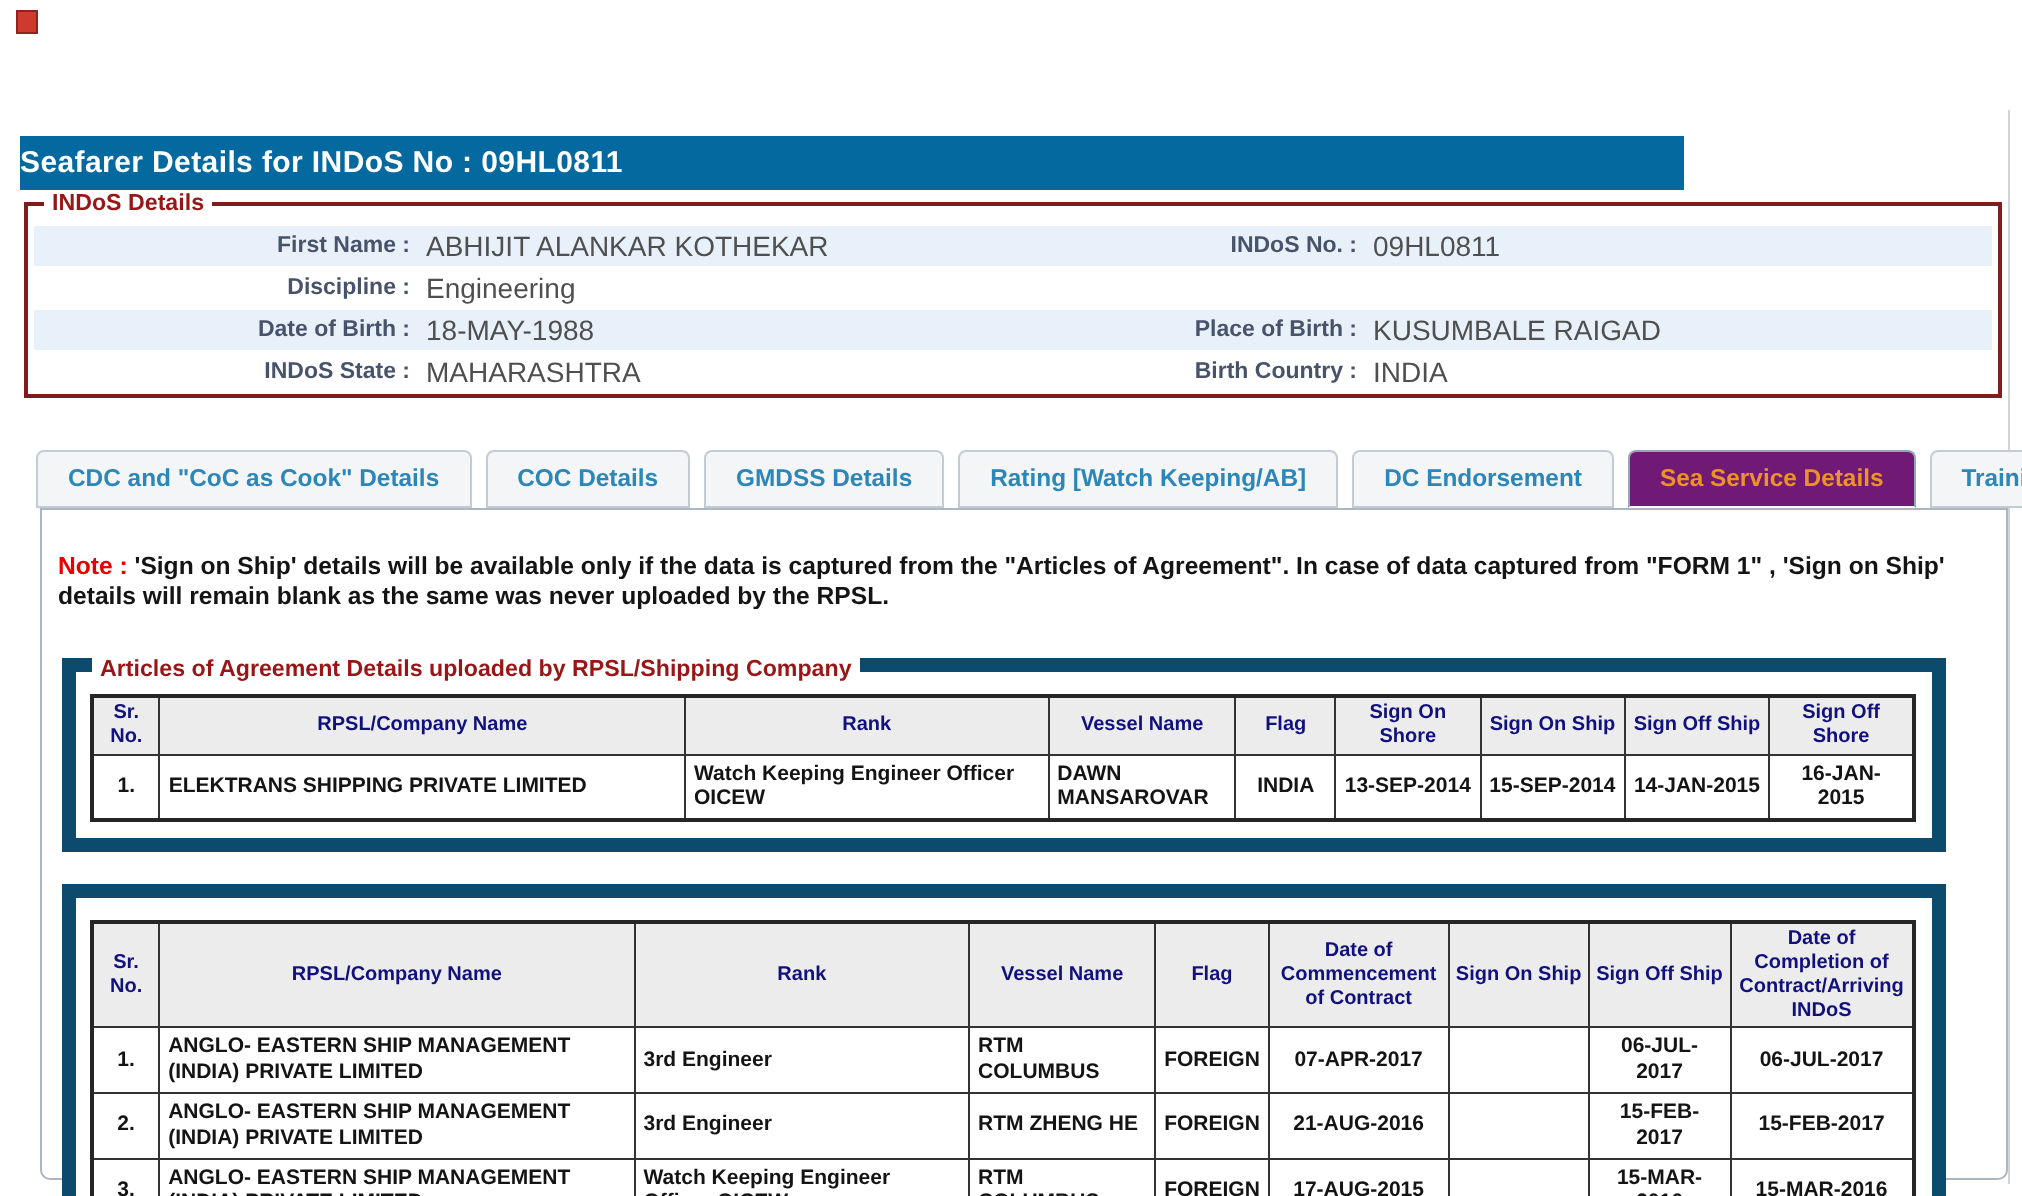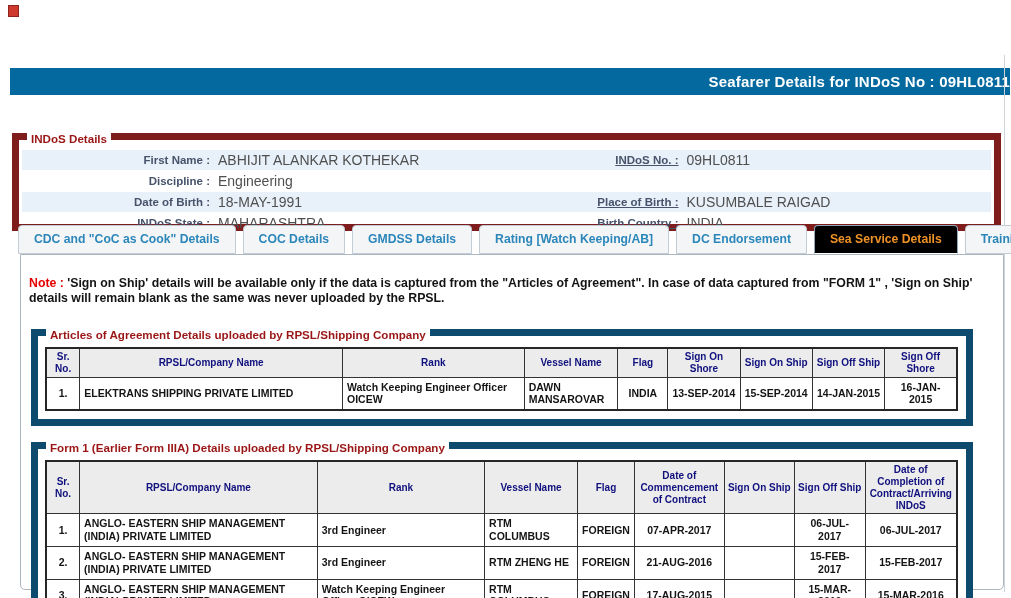--- a/index.html
+++ b/index.html
@@ -6,46 +6,46 @@
   html,body { background:#fff; }
   body {
     width:1011px; height:598px; position:relative; overflow:hidden;
     font-family:"Liberation Sans", sans-serif; color:#222;
   }
   .corner-icon {
     position:absolute; left:8px; top:5px; width:11px; height:12px;
     background:#cf3a2e; border:1px solid #8e2420;
   }
   .title-bar {
-    position:absolute; left:10px; top:68px; width:1000px; height:27px;
+    position:absolute; left:10px; top:68px; width:832px; height:27px;
     background:#04699e; color:#ffffff; font-weight:bold; font-size:15px;
-    text-align:right; line-height:27px; letter-spacing:.2px;
-  }
-  
-  .fs { border:7px solid #7f1d1d; position:relative; background:#fff;margin-top:32px; }
+    text-align:left; line-height:27px; letter-spacing:.2px;
+  }
+  
+  .fs { border:2px solid #7f1d1d; position:relative; background:#fff; }
   .fs > .legend {
     position:absolute; top:-8px; left:8px; background:#fff; padding:0 4px;
     color:#9a1515; font-weight:bold; font-size:11.6px; white-space:nowrap;
   }
   .indos-fs { position:absolute; left:12px; top:101px; width:989px; height:98px; padding:10px 3px 0 3px; }
   .field-row { display:flex; height:20px; line-height:20px; margin-bottom:1px; }
   .field-row.stripe { background:#e8f1fa; }
   .half { width:50%; display:flex; }
   .flabel { width:188px; text-align:right; font-weight:bold; color:#47536b; font-size:11.5px; white-space:nowrap; }
-  .half.right .flabel { width:172px;text-decoration:underline; }
+  .half.right .flabel { width:172px; }
   .fvalue { margin-left:8px; color:#4f4f4f; font-size:14px; white-space:nowrap; }
   
   .tabs { position:absolute; left:18px; top:225px; height:30px; display:flex; gap:7px; z-index:3; }
   .tab {
     background:#f4f5f6; border:1px solid #c2ccd6; border-radius:4px 4px 0 0;
     color:#2b86ba; font-weight:bold; font-size:12.2px; line-height:27px;
     padding:0 15px; height:29px; white-space:nowrap; cursor:pointer; text-align:center;
   }
   .tab.active {
-    background:#000000; border-color:#8fa8ba; border-bottom:1px solid #ffffff;
+    background:#701a75; border-color:#8fa8ba; border-bottom:1px solid #ffffff;
     color:#ee9127; position:relative; z-index:4;
   }
   
   .panel {
     position:absolute; left:20px; top:254px; width:984px; height:336px;
     border:1px solid #adb6bd; border-radius:0 0 5px 5px; background:#fff; z-index:1;
   }
   .note { margin:21px 10px 0 8px; font-size:12.3px; font-weight:bold; color:#141414; line-height:1.18; }
   .note .note-label { color:#e60000; }
   
@@ -86,21 +86,21 @@
     </div>
     <div class="field-row">
       <div class="half">
         <span class="flabel">Discipline :</span>
         <span class="fvalue">Engineering</span>
       </div>
     </div>
     <div class="field-row stripe">
       <div class="half">
         <span class="flabel">Date of Birth :</span>
-        <span class="fvalue">18-MAY-1991</span>
+        <span class="fvalue">18-MAY-1988</span>
       </div>
       <div class="half right">
         <span class="flabel">Place of Birth :</span>
         <span class="fvalue">KUSUMBALE RAIGAD</span>
       </div>
     </div>
     <div class="field-row">
       <div class="half">
         <span class="flabel">INDoS State :</span>
         <span class="fvalue">MAHARASHTRA</span>
@@ -166,21 +166,20 @@
             <td class="c">13-SEP-2014</td>
             <td class="c">15-SEP-2014</td>
             <td class="c">14-JAN-2015</td>
             <td class="c">16-JAN-2015</td>
           </tr>
         </tbody>
       </table>
     </div>
 
     <div class="fs tbl-fs second">
-      <span class="legend">Form 1 (Earlier Form IIIA) Details uploaded by RPSL/Shipping Company</span>
       <table>
         <colgroup>
           <col style="width:34px">
             <col style="width:244px">
             <col style="width:172px">
           <col style="width:94px">
             <col style="width:50px">
             <col style="width:90px">
           <col style="width:72px">
             <col style="width:72px">

